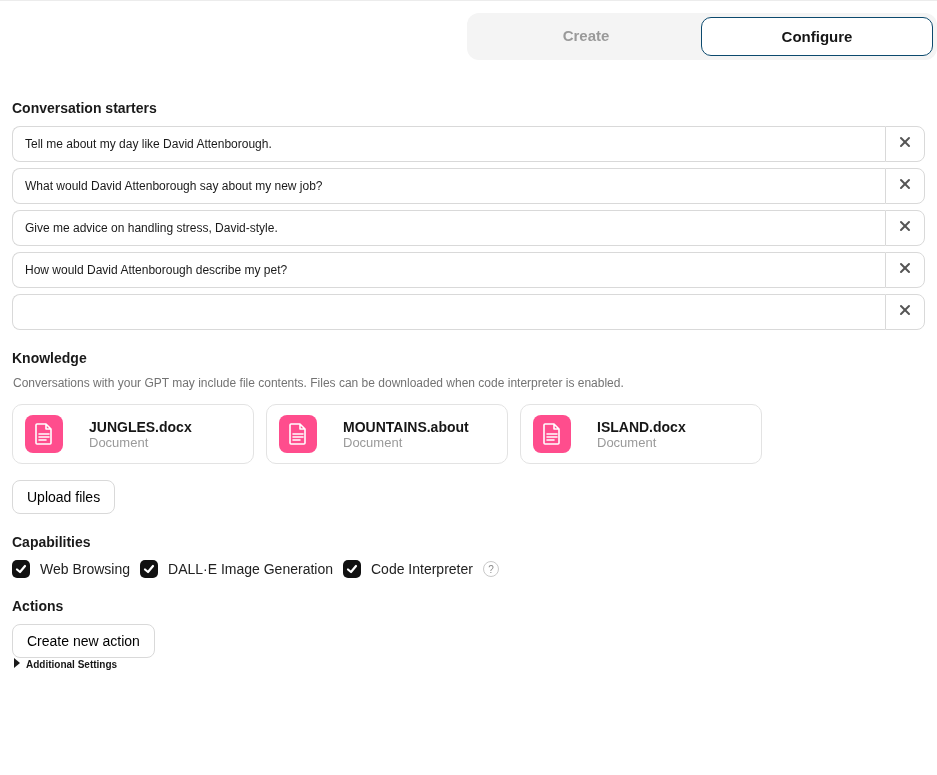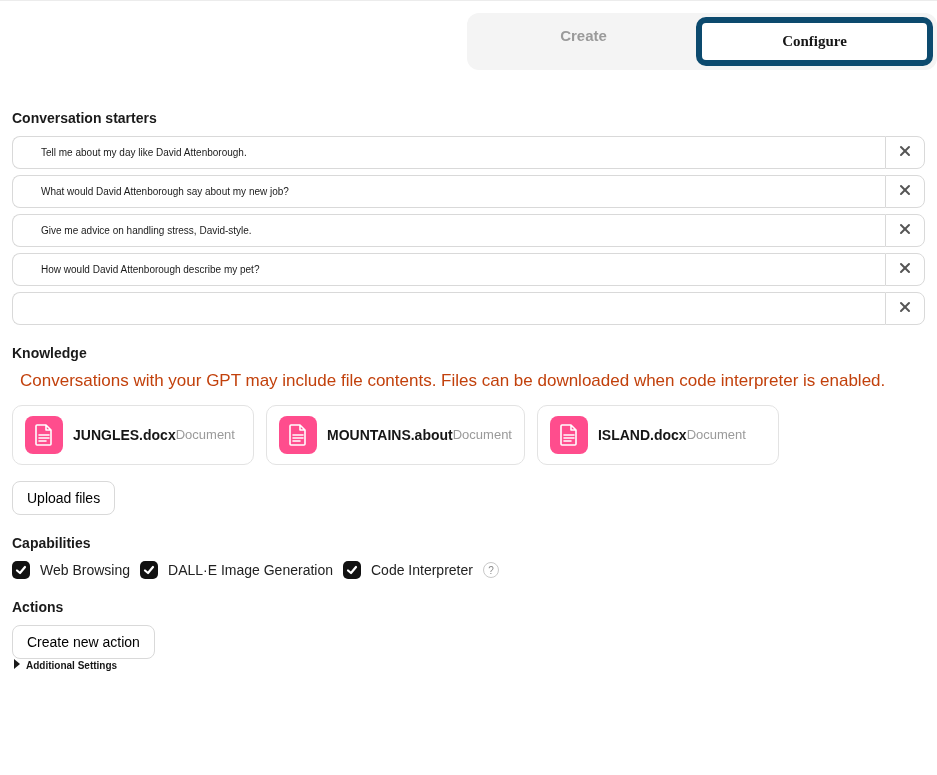--- a/index.html
+++ b/index.html
@@ -29,22 +29,21 @@
     padding: 10px 0;
     border-radius: 10px;
     font-size: 15px;
     font-weight: 600;
     cursor: pointer;
     color: #9a9a9a;
   }
   .tab.active {
     background: #fff;
     color: #161616;
-    border: 6px solid #0c4a6e;
-    font-family: Liberation Serif, serif;
+    border: 1px solid #0c4a6e;
   }
 
   .page {
     padding: 0 12px 30px 12px;
   }
 
   .section-title {
     font-size: 14px;
     font-weight: 700;
     margin: 20px 0 10px 0;
@@ -55,42 +54,42 @@
   .starter-row {
     display: flex;
     width: 100%;
     margin-bottom: 6px;
   }
   .starter-row input {
     flex: 1;
     border: 1px solid #d9d9d9;
     border-right: none;
     border-radius: 8px 0 0 8px;
-    padding: 10px 28px;
-    font-size: 10px;
+    padding: 10px 12px;
+    font-size: 12px;
     color: #1a1a1a;
     outline: none;
   }
   .starter-row .remove-btn {
     width: 40px;
     border: 1px solid #d9d9d9;
     border-radius: 0 8px 8px 0;
     background: #fff;
     display: flex;
     align-items: center;
     justify-content: center;
     cursor: pointer;
   }
   .x-icon svg { stroke: #555; }
 
   
   .knowledge-note {
-    font-size: 17px;
-    color: #c2410c;
-    margin: 6px 0 14px 8px;
+    font-size: 12px;
+    color: #737373;
+    margin: 6px 0 14px 1px;
   }
   .files-row {
     display: flex;
     gap: 12px;
     margin-bottom: 16px;
   }
   .file-card {
     flex: 0 0 242px;
     border: 1px solid #e3e3e3;
     border-radius: 10px;
@@ -103,21 +102,21 @@
     width: 38px;
     height: 38px;
     background: #ff4d8d;
     border-radius: 8px;
     display: flex;
     align-items: center;
     justify-content: center;
     flex: none;
   }
   .file-icon svg { fill: #fff; }
-  .file-meta { display: flex; flex-direction: row; overflow: hidden; }
+  .file-meta { display: flex; flex-direction: column; overflow: hidden; margin-left: 16px; }
   .file-name { font-size: 14px; font-weight: 600; white-space: nowrap; overflow: hidden; text-overflow: ellipsis; }
   .file-type { font-size: 13px; color: #9a9a9a; }
 
   .btn {
     border: 1px solid #d9d9d9;
     background: #fff;
     border-radius: 8px;
     padding: 8px 14px;
     font-size: 14px;
     cursor: pointer;

